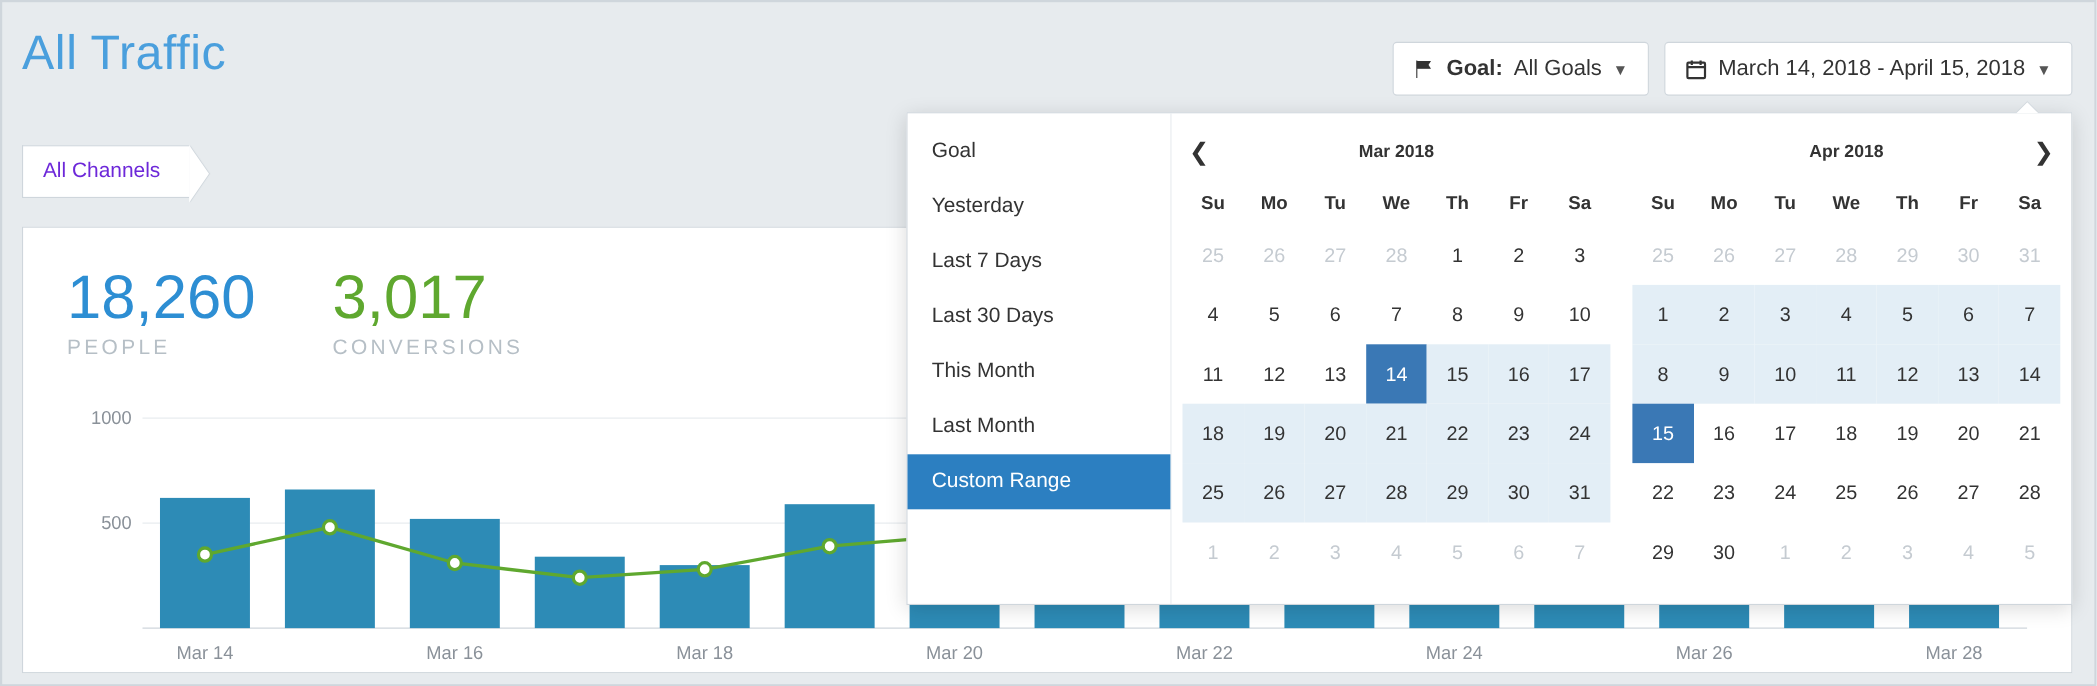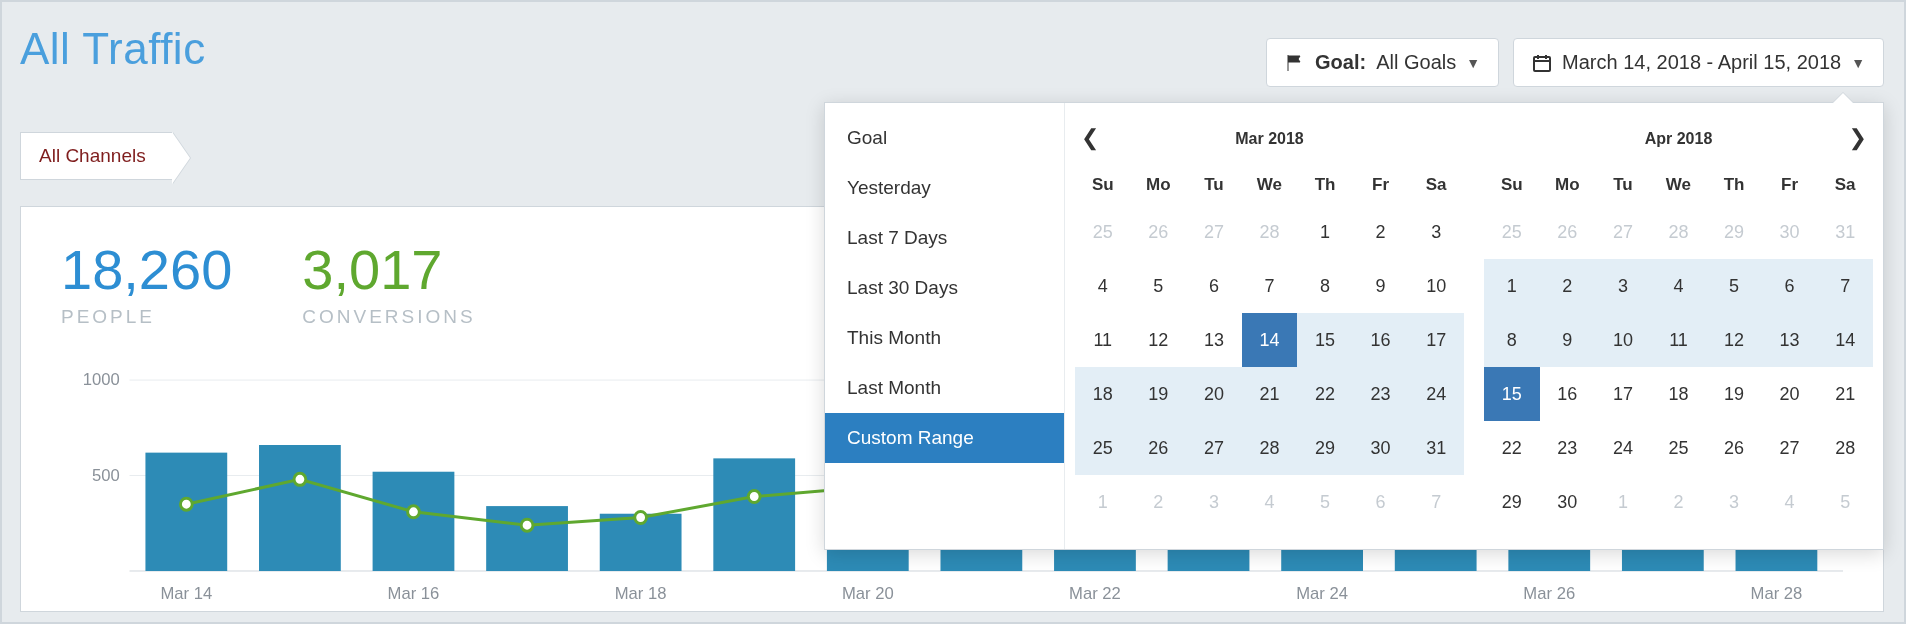--- a/index.html
+++ b/index.html
@@ -5,21 +5,21 @@
   * { box-sizing: border-box; margin: 0; padding: 0; }
   html, body { width: 1906px; height: 624px; font-family: Arial, Helvetica, sans-serif; background: #e7ebee; }
   .frame { position: relative; width: 1906px; height: 624px; border: 2px solid #cfd6dc; background: #e7ebee; overflow: hidden; }
   .page-title { position: absolute; left: 18px; top: 22px; font-size: 44px; font-weight: 300; color: #4a9fdd; letter-spacing: 0.5px; }
   .top-controls { position: absolute; right: 20px; top: 36px; display: flex; gap: 14px; }
   .btn { background: #fff; border: 1px solid #cfd6dc; border-radius: 4px; padding: 12px 18px; display: flex; align-items: center; gap: 10px; font-size: 20px; color: #333; cursor: pointer; }
   .btn strong { font-weight: 700; }
   .btn .caret { font-size: 14px; color: #555; }
   .icon { display: inline-flex; width: 20px; height: 20px; }
   .breadcrumb { position: absolute; left: 18px; top: 130px; }
-  .bc-item { position: relative; display: inline-flex; align-items: center; background: #fff; border: 1px solid #cfd6dc; border-right: none; padding: 12px 26px 12px 18px; font-size: 19px; color: #7f1d1d; cursor: pointer; }
+  .bc-item { position: relative; display: inline-flex; align-items: center; background: #fff; border: 1px solid #cfd6dc; border-right: none; padding: 12px 26px 12px 18px; font-size: 19px; color: #6d28d9; cursor: pointer; }
   .bc-item::after { content: ""; position: absolute; right: -18px; top: -1px; width: 0; height: 0; border-top: 26px solid transparent; border-bottom: 26px solid transparent; border-left: 18px solid #fff; filter: drop-shadow(1px 0 0 #cfd6dc); }
   .panel { position: absolute; left: 18px; top: 204px; right: 20px; bottom: 10px; background: #fff; border: 1px solid #cfd6dc; }
   .stats { display: flex; gap: 70px; padding: 30px 40px 0 40px; }
   .stat-num { font-size: 56px; font-weight: 400; }
   .stat-people { color: #2d8ed3; }
   .stat-conv { color: #5fa82f; }
   .stat-label { font-size: 19px; letter-spacing: 3px; color: #b6bfc6; margin-top: 4px; }
   .chart-wrap { position: absolute; left: 40px; right: 40px; bottom: 0; height: 260px; }
   svg.chart { width: 100%; height: 100%; }
   .chart .bar { fill: #2d8bb6; }

